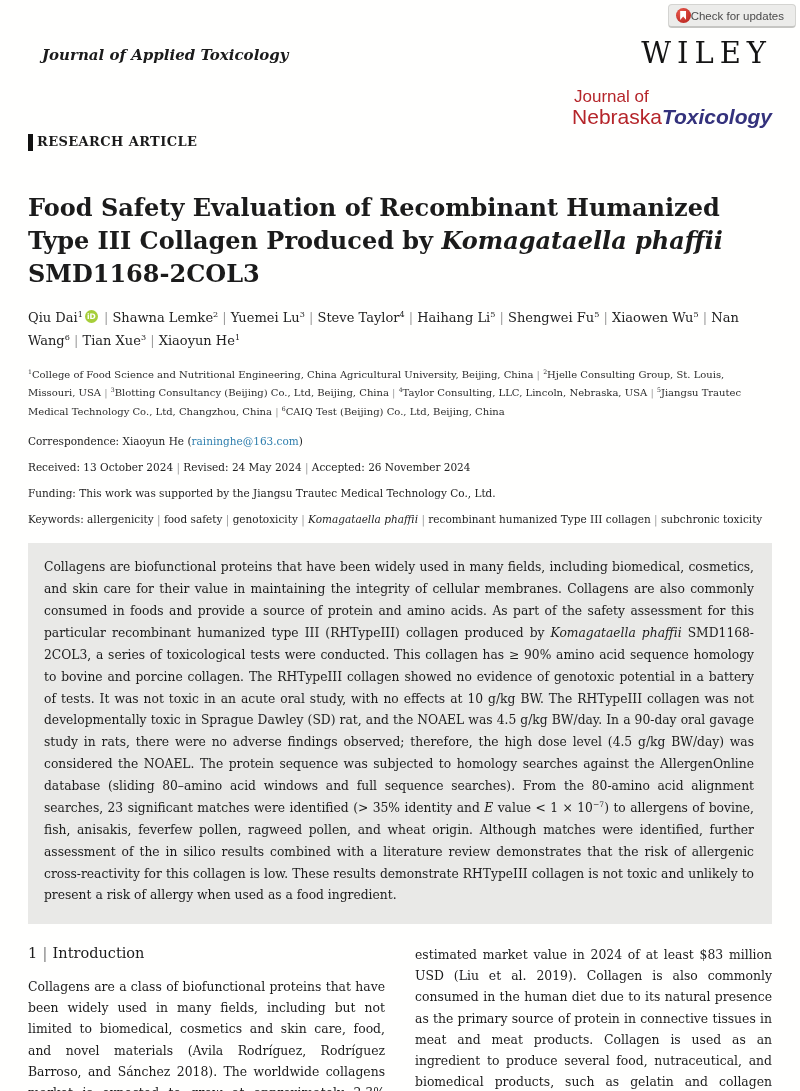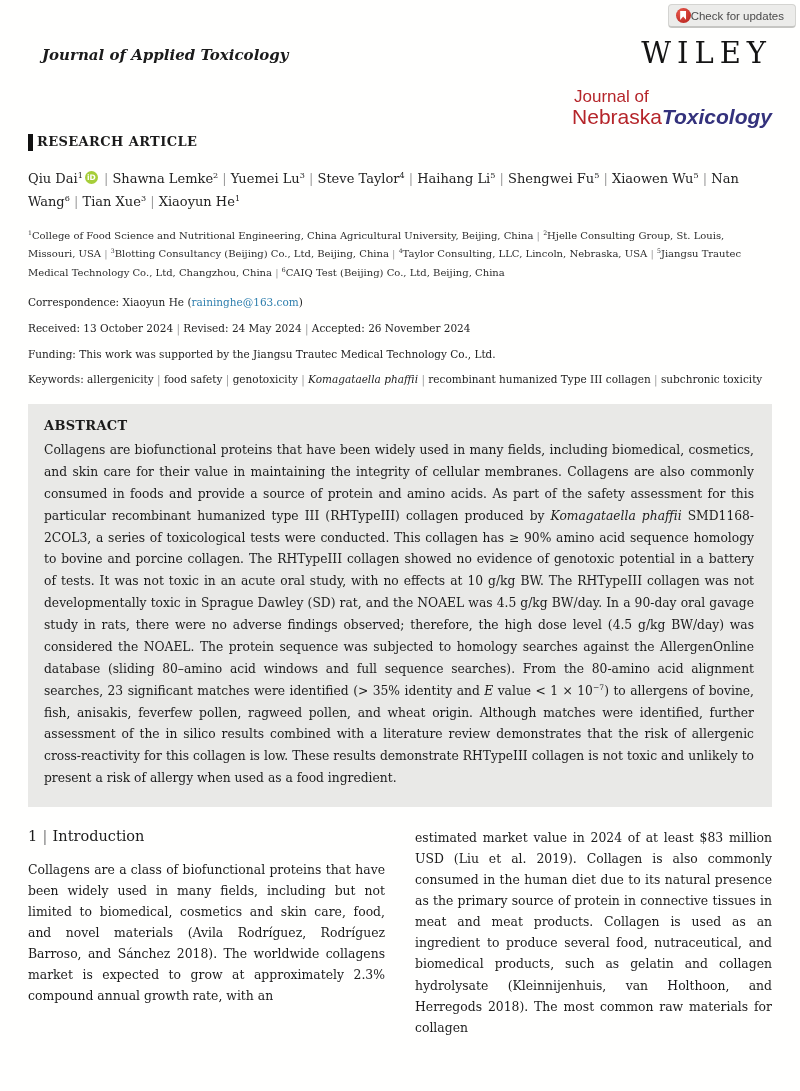--- a/index.html
+++ b/index.html
@@ -84,32 +84,32 @@
     <div class="logo-main">
       <span class="logo-applied">Nebraska</span><span class="logo-tox">Toxicology</span>
     </div>
   </div>
 
   <div class="ra-row">
     <span class="ra-bar"></span>
     <span class="ra-label">RESEARCH ARTICLE</span>
   </div>
 
+  <h1 class="title"><span>Food Safety Evaluation of Recombinant Humanized Type III Collagen Produced by </span><span class="it">Komagataella phaffii</span><span> SMD1168-2COL3</span></h1>
 
   <div class="authors"><span>Qiu Dai</span><sup>1</sup><span class="inline-icon orcid"></span><span class="sep">  |  </span><span>Shawna Lemke</span><sup>2</sup><span class="sep">  |  </span><span>Yuemei Lu</span><sup>3</sup><span class="sep">  |  </span><span>Steve Taylor</span><sup>4</sup><span class="sep">  |  </span><span>Haihang Li</span><sup>5</sup><span class="sep">  |  </span><span>Shengwei Fu</span><sup>5</sup><span class="sep">  |  </span><span>Xiaowen Wu</span><sup>5</sup><span class="sep">  |  </span><span>Nan Wang</span><sup>6</sup><span class="sep">  |  </span><span>Tian Xue</span><sup>3</sup><span class="sep">  |  </span><span>Xiaoyun He</span><sup>1</sup></div>
 
   <div class="affiliations"><sup>1</sup><span>College of Food Science and Nutritional Engineering, China Agricultural University, Beijing, China</span><span class="sep">  |  </span><sup>2</sup><span>Hjelle Consulting Group, St. Louis, Missouri, USA</span><span class="sep">  |  </span><sup>3</sup><span>Blotting Consultancy (Beijing) Co., Ltd, Beijing, China</span><span class="sep">  |  </span><sup>4</sup><span>Taylor Consulting, LLC, Lincoln, Nebraska, USA</span><span class="sep">  |  </span><sup>5</sup><span>Jiangsu Trautec Medical Technology Co., Ltd, Changzhou, China</span><span class="sep">  |  </span><sup>6</sup><span>CAIQ Test (Beijing) Co., Ltd, Beijing, China</span></div>
 
   <div class="meta"><span class="bd">Correspondence: </span><span>Xiaoyun He (</span><span class="link-teal">raininghe@163.com</span><span>)</span></div>
   <div class="meta"><span class="bd">Received: </span><span>13 October 2024</span><span class="sep">  |  </span><span class="bd">Revised: </span><span>24 May 2024</span><span class="sep">  |  </span><span class="bd">Accepted: </span><span>26 November 2024</span></div>
   <div class="meta"><span class="bd">Funding: </span><span>This work was supported by the Jiangsu Trautec Medical Technology Co., Ltd.</span></div>
   <div class="meta"><span class="bd">Keywords: </span><span>allergenicity</span><span class="sep"> | </span><span>food safety</span><span class="sep"> | </span><span>genotoxicity</span><span class="sep"> | </span><span class="it">Komagataella phaffii</span><span class="sep"> | </span><span>recombinant humanized Type III collagen</span><span class="sep"> | </span><span>subchronic toxicity</span></div>
 
   <div class="abstract">
-    <h2>ABSTRACT</h2>
     <div class="body"><span>Collagens are biofunctional proteins that have been widely used in many fields, including biomedical, cosmetics, and skin care for their value in maintaining the integrity of cellular membranes. Collagens are also commonly consumed in foods and provide a source of protein and amino acids. As part of the safety assessment for this particular recombinant humanized type III (RHTypeIII) collagen produced by </span><span class="it">Komagataella phaffii</span><span> SMD1168-2COL3, a series of toxicological tests were conducted. This collagen has ≥ 90% amino acid sequence homology to bovine and porcine collagen. The RHTypeIII collagen showed no evidence of genotoxic potential in a battery of tests. It was not toxic in an acute oral study, with no effects at 10 g/kg BW. The RHTypeIII collagen was not developmentally toxic in Sprague Dawley (SD) rat, and the NOAEL was 4.5 g/kg BW/day. In a 90-day oral gavage study in rats, there were no adverse findings observed; therefore, the high dose level (4.5 g/kg BW/day) was considered the NOAEL. The protein sequence was subjected to homology searches against the AllergenOnline database (sliding 80–amino acid windows and full sequence searches). From the 80-amino acid alignment searches, 23 significant matches were identified (&gt; 35% identity and </span><span class="it">E</span><span> value &lt; 1 × 10</span><sup>−7</sup><span>) to allergens of bovine, fish, anisakis, feverfew pollen, ragweed pollen, and wheat origin. Although matches were identified, further assessment of the in silico results combined with a literature review demonstrates that the risk of allergenic cross-reactivity for this collagen is low. These results demonstrate RHTypeIII collagen is not toxic and unlikely to present a risk of allergy when used as a food ingredient.</span></div>
   </div>
 
   <div class="columns">
     <div class="col">
       <div class="sec-heading"><span class="bd">1</span><span class="sep">  |  </span><span class="bd">Introduction</span></div>
       <p>Collagens are a class of biofunctional proteins that have been widely used in many fields, including but not limited to biomedical, cosmetics and skin care, food, and novel materials (Avila Rodríguez, Rodríguez Barroso, and Sánchez 2018). The worldwide collagens market is expected to grow at approximately 2.3% compound annual growth rate, with an</p>
     </div>
     <div class="col">
       <p>estimated market value in 2024 of at least $83 million USD (Liu et al. 2019). Collagen is also commonly consumed in the human diet due to its natural presence as the primary source of protein in connective tissues in meat and meat products. Collagen is used as an ingredient to produce several food, nutraceutical, and biomedical products, such as gelatin and collagen hydrolysate (Kleinnijenhuis, van Holthoon, and Herregods 2018). The most common raw materials for collagen</p>

